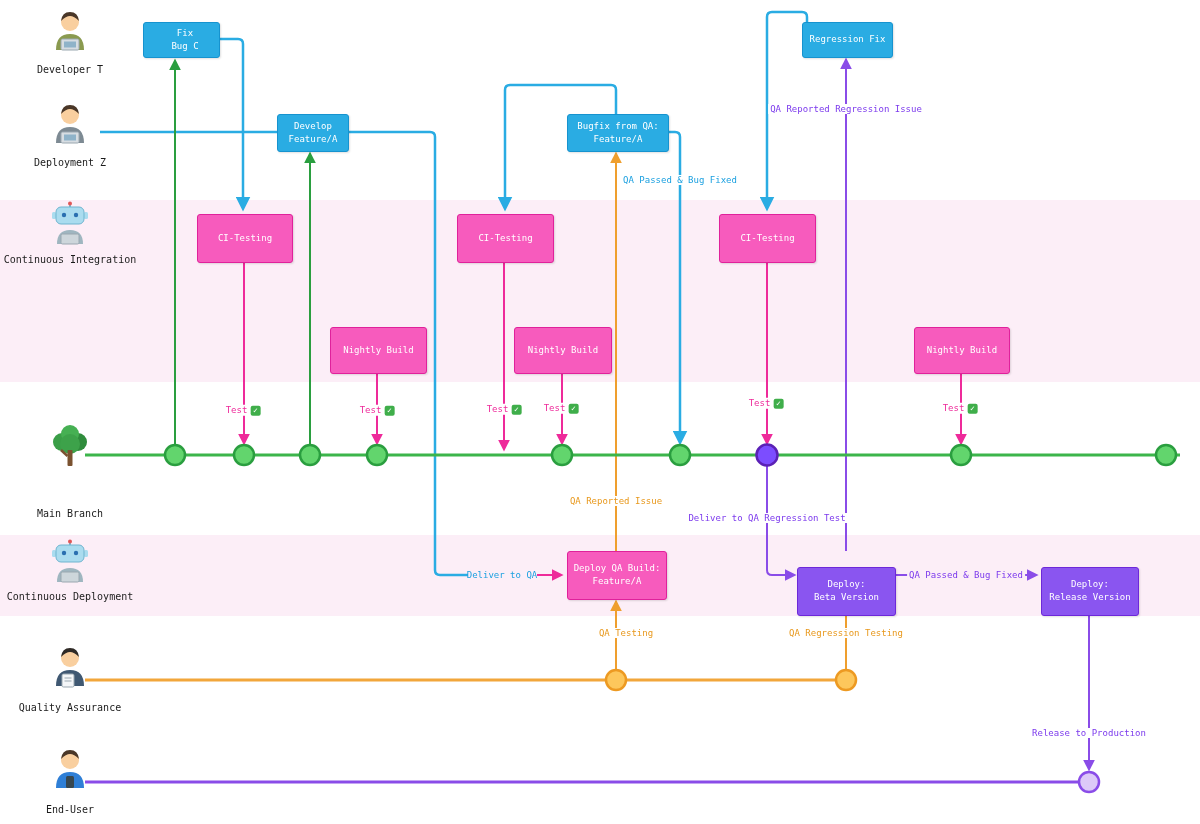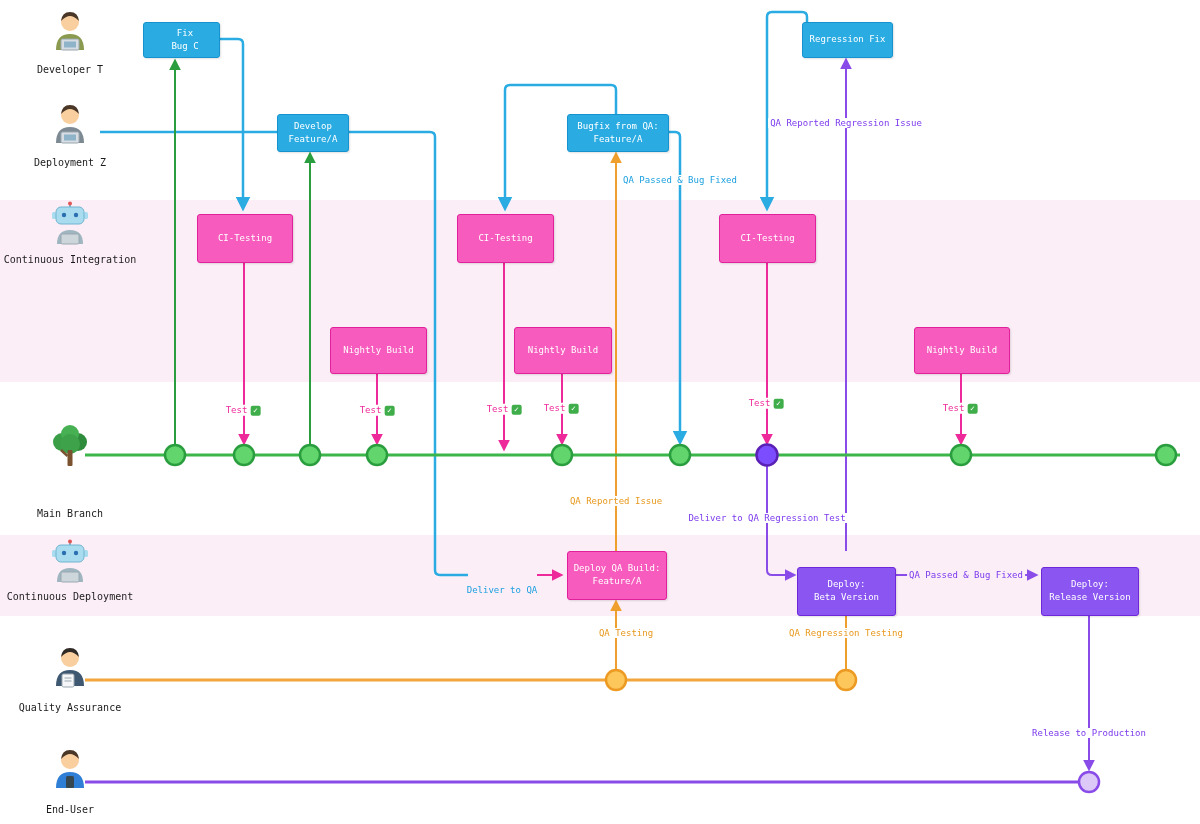--- a/index.html
+++ b/index.html
@@ -138,25 +138,25 @@
     <span>Deploy:</span>
     <span>Beta Version</span>
   </div>
   <div class="box purple" style="left:1041px;top:551px;width:96px;height:47px;">
     <span>Deploy:</span>
     <span>Release Version</span>
   </div>
 
   <div class="flabel blue-t" style="left:680px;top:180px;">QA Passed &amp; Bug Fixed</div>
   <div class="flabel orange-t" style="left:616px;top:501px;">QA Reported Issue</div>
-  <div class="flabel blue-t nobg" style="left:502px;top:575px;margin-top:15px;">Deliver to QA</div>
+  <div class="flabel blue-t nobg" style="left:502px;top:575px;">Deliver to QA</div>
   <div class="flabel orange-t" style="left:616px;top:633px;margin-left:10px;">QA Testing</div>
   <div class="flabel purple-t" style="left:767px;top:518px;">Deliver to QA Regression Test</div>
   <div class="flabel orange-t" style="left:846px;top:633px;">QA Regression Testing</div>
-  <div class="flabel purple-t" style="left:846px;top:123px;">QA Reported Regression Issue</div>
+  <div class="flabel purple-t" style="left:846px;top:109px;">QA Reported Regression Issue</div>
   <div class="flabel purple-t bandbg" style="left:966px;top:575px;">QA Passed &amp; Bug Fixed</div>
   <div class="flabel purple-t" style="left:1089px;top:733px;">Release to Production</div>
 
   <div class="flabel pink-t" style="left:243px;top:410px;"><span>Test</span><span class="check">✓</span></div>
   <div class="flabel pink-t" style="left:377px;top:410px;"><span>Test</span><span class="check">✓</span></div>
   <div class="flabel pink-t" style="left:504px;top:409px;"><span>Test</span><span class="check">✓</span></div>
   <div class="flabel pink-t" style="left:561px;top:408px;"><span>Test</span><span class="check">✓</span></div>
   <div class="flabel pink-t" style="left:766px;top:403px;"><span>Test</span><span class="check">✓</span></div>
   <div class="flabel pink-t" style="left:960px;top:408px;"><span>Test</span><span class="check">✓</span></div>
 

